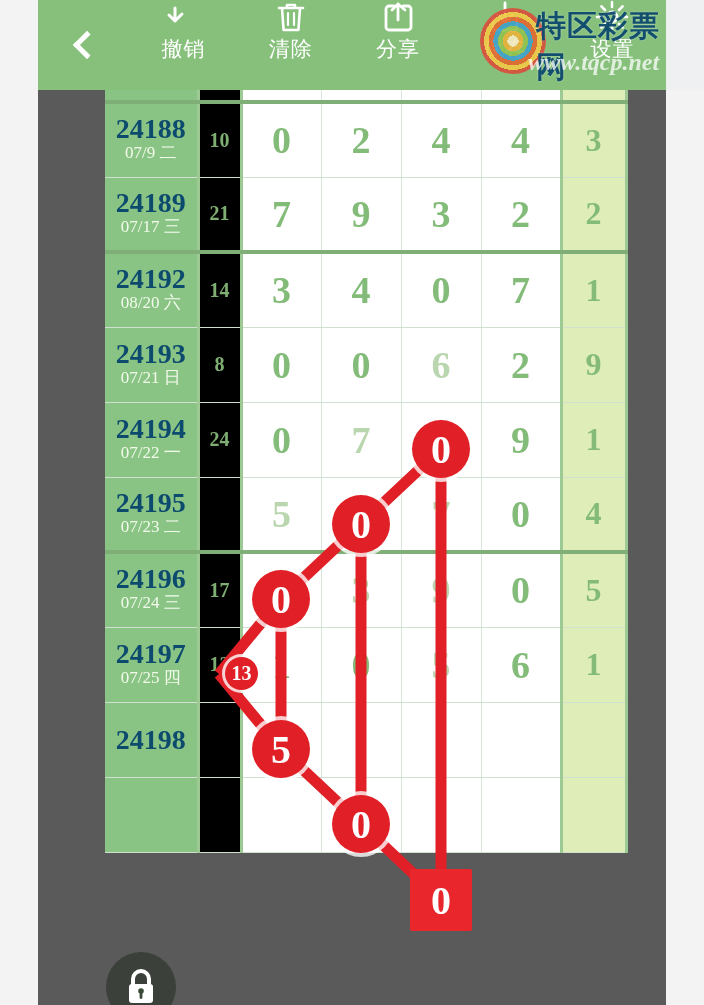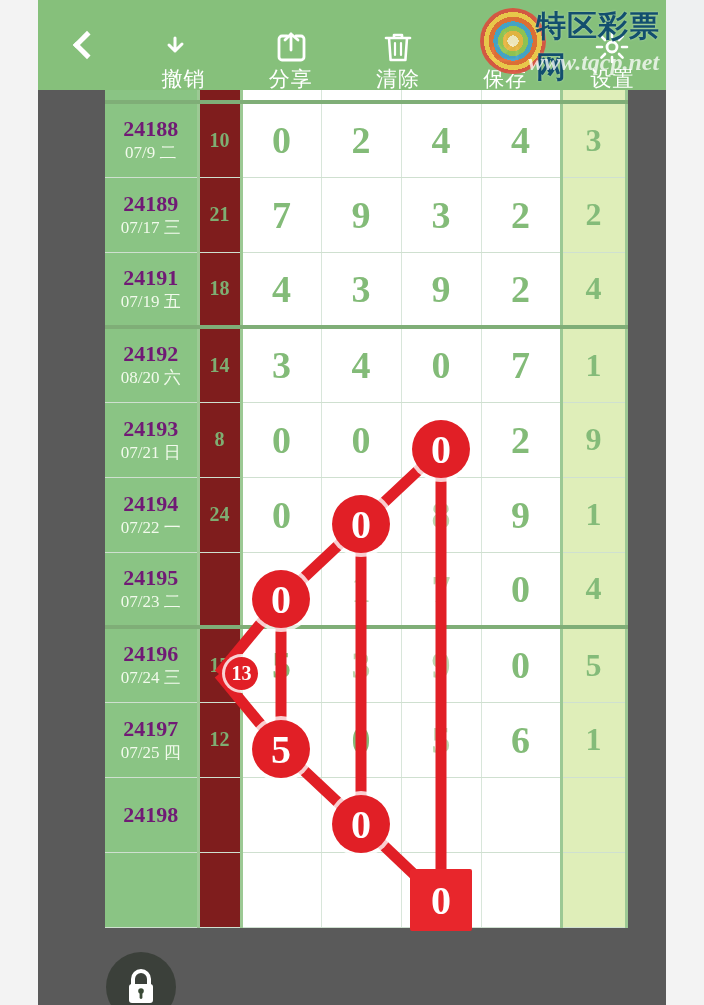--- a/index.html
+++ b/index.html
@@ -21,21 +21,21 @@
     width: 92px; height: 90px;
     display: flex; align-items: center; justify-content: center;
   }
   .chev {
     width: 20px; height: 20px;
     border-left: 5px solid #ffffff; border-bottom: 5px solid #ffffff;
     transform: rotate(45deg); margin-left: 6px;
   }
   .tb-item {
     flex: 1 1 0; height: 90px;
-    display: flex; flex-direction: column; align-items: center; justify-content: flex-end;
+    display: flex; flex-direction: column; align-items: center; justify-content: flex-start;
     gap: 4px; color: #ffffff;
   }
   .tb-ico { height: 34px; display: flex; align-items: flex-end; justify-content: center; }
   .tb-ico svg { display: block; }
   .tb-label { font-size: 21px; line-height: 22px; color: #ffffff; letter-spacing: 1px; }
 
   
   .watermark {
     position: absolute; right: 6px; top: 4px; width: 190px; height: 78px;
     pointer-events: none;
@@ -80,29 +80,29 @@
   tr.row { height: 75px; }
   tr.thick > td { border-top: 4px solid #7fae77; }
   tr.row > td { border-bottom: 1px solid #cfe0d0; }
 
   td.period {
     background: #8ac484; color: #f4fbf0;
     text-align: center; vertical-align: middle;
     border-right: 1px solid #a9d2a2;
   }
   td.period .pnum {
-    font-size: 22px; font-weight: bold; line-height: 26px;
-    font-family: "Liberation Serif", serif; color: #701a75;
+    font-size: 28px; font-weight: bold; line-height: 26px;
+    font-family: "Liberation Serif", serif; color: #0c4a6e;
   }
   td.period .pdate {
     font-size: 17px; line-height: 22px;
     font-family: "Liberation Serif", serif; color: #f2faec;
   }
   td.sum {
-    background: #7f1d1d; color: #7eae72;
+    background: #000000; color: #7eae72;
     text-align: center; vertical-align: middle;
     font-size: 20px; font-weight: bold;
     font-family: "Liberation Serif", serif;
     border-left: 3px solid #9cc994; border-right: 3px solid #9cc994;
     position: relative;
   }
   td.num {
     background: #ffffff; color: #83bb78;
     text-align: center; vertical-align: middle;
     font-size: 38px; font-weight: bold;
@@ -187,37 +187,37 @@
           <path d="M9 6 L9 19 M9 19 L3 13 M9 19 L16 12" fill="none" stroke="#fff" stroke-width="3" stroke-linecap="round" stroke-linejoin="round"></path>
           <path d="M9 7 C 22 2, 32 10, 28 24" fill="none" stroke="#fff" stroke-width="3" stroke-linecap="round" opacity="0"></path>
         </svg>
       </span>
       <span class="tb-label">撤销</span>
     </div>
 
     <div class="tb-item">
       <span class="tb-ico">
         <svg width="32" height="34" viewBox="0 0 32 34">
-          <path d="M21 6 H26 A3 3 0 0 1 29 9 V27 A3 3 0 0 1 26 30 H7 A3 3 0 0 1 4 27 V9 A3 3 0 0 1 7 6 H12" fill="none" stroke="#fff" stroke-width="2.8" stroke-linecap="round" stroke-linejoin="round"></path>
-          <path d="M16 20 V4 M16 4 L10 10 M16 4 L23 10" fill="none" stroke="#fff" stroke-width="2.8" stroke-linecap="round" stroke-linejoin="round"></path>
-        </svg>
-      </span>
-      <span class="tb-label">分享</span>
-    </div>
-
-    <div class="tb-item">
-      <span class="tb-ico">
-        <svg width="32" height="34" viewBox="0 0 32 34">
           <path d="M4 8 H28" stroke="#fff" stroke-width="2.6" stroke-linecap="round"></path>
           <path d="M12 8 V5 H20 V8" fill="none" stroke="#fff" stroke-width="2.6" stroke-linejoin="round"></path>
           <path d="M7 8 L8.6 30 H23.4 L25 8" fill="none" stroke="#fff" stroke-width="2.6" stroke-linejoin="round"></path>
           <path d="M13 13 V25 M19 13 V25" stroke="#fff" stroke-width="2.2" stroke-linecap="round"></path>
         </svg>
       </span>
       <span class="tb-label">清除</span>
+    </div>
+
+    <div class="tb-item">
+      <span class="tb-ico">
+        <svg width="32" height="34" viewBox="0 0 32 34">
+          <path d="M21 6 H26 A3 3 0 0 1 29 9 V27 A3 3 0 0 1 26 30 H7 A3 3 0 0 1 4 27 V9 A3 3 0 0 1 7 6 H12" fill="none" stroke="#fff" stroke-width="2.8" stroke-linecap="round" stroke-linejoin="round"></path>
+          <path d="M16 20 V4 M16 4 L10 10 M16 4 L23 10" fill="none" stroke="#fff" stroke-width="2.8" stroke-linecap="round" stroke-linejoin="round"></path>
+        </svg>
+      </span>
+      <span class="tb-label">分享</span>
     </div>
 
     <div class="tb-item">
       <span class="tb-ico">
         <svg width="34" height="34" viewBox="0 0 34 34">
           <path d="M5 18 V28 A2 2 0 0 0 7 30 H27 A2 2 0 0 0 29 28 V18" fill="none" stroke="#fff" stroke-width="2.8" stroke-linecap="round" stroke-linejoin="round"></path>
           <path d="M17 3 V22 M17 22 L10 15 M17 22 L24 15" fill="none" stroke="#fff" stroke-width="2.8" stroke-linecap="round" stroke-linejoin="round"></path>
         </svg>
       </span>
       <span class="tb-label">保存</span>
@@ -284,32 +284,20 @@
           </td>
           <td class="sum"><span class="v">21</span></td>
           <td class="num"><span class="v">7</span></td>
           <td class="num"><span class="v">9</span></td>
           <td class="num"><span class="v">3</span></td>
           <td class="num lastnum"><span class="v">2</span></td>
           <td class="last"><span class="v">2</span></td>
         </tr>
 
 
-        <tr class="row">
-          <td class="period">
-            <div class="pnum">24191</div>
-            <div class="pdate">07/19 五</div>
-          </td>
-          <td class="sum"><span class="v">18</span></td>
-          <td class="num"><span class="v">4</span></td>
-          <td class="num"><span class="v">3</span></td>
-          <td class="num"><span class="v">9</span></td>
-          <td class="num lastnum"><span class="v">2</span></td>
-          <td class="last"><span class="v">4</span></td>
-        </tr>
 
         <tr class="row thick">
           <td class="period">
             <div class="pnum">24192</div>
             <div class="pdate">08/20 六</div>
           </td>
           <td class="sum"><span class="v">14</span></td>
           <td class="num"><span class="v">3</span></td>
           <td class="num"><span class="v">4</span></td>
           <td class="num trace-cell"><span class="v">0</span></td>

